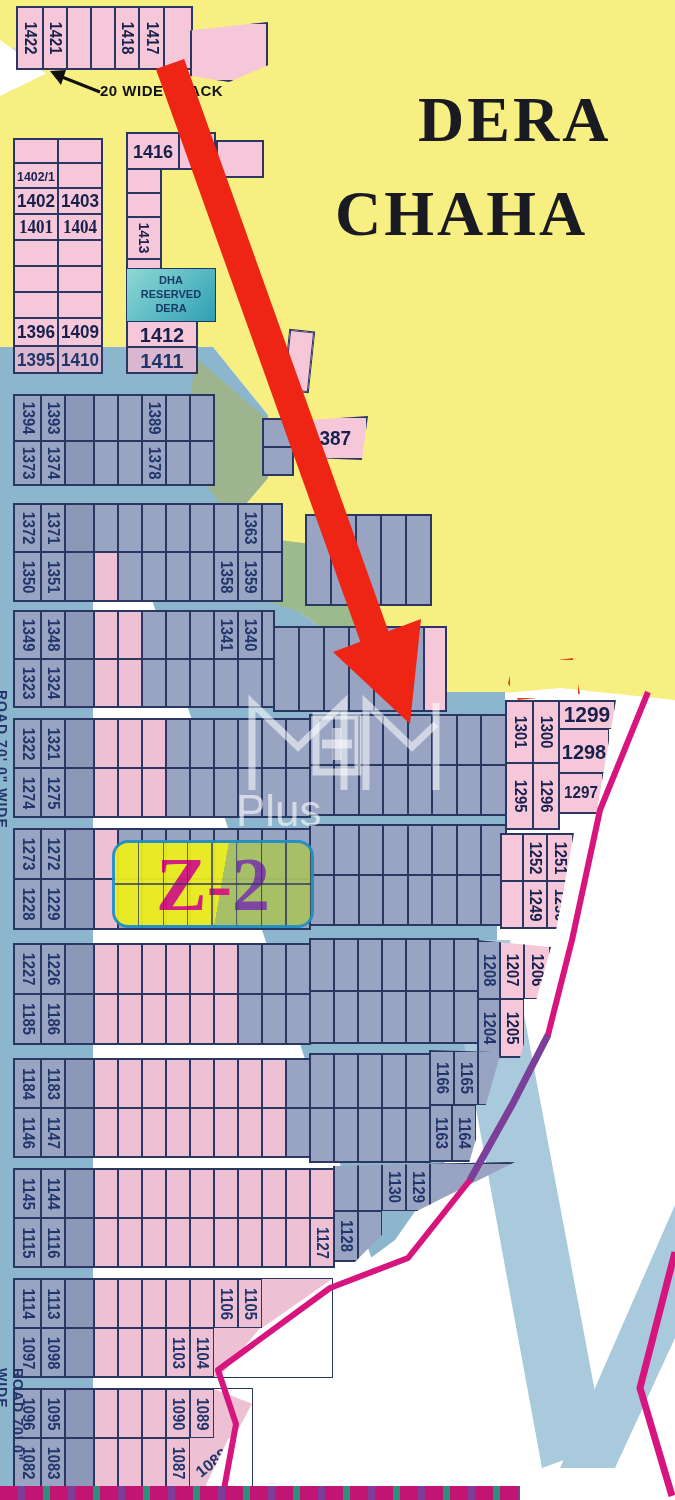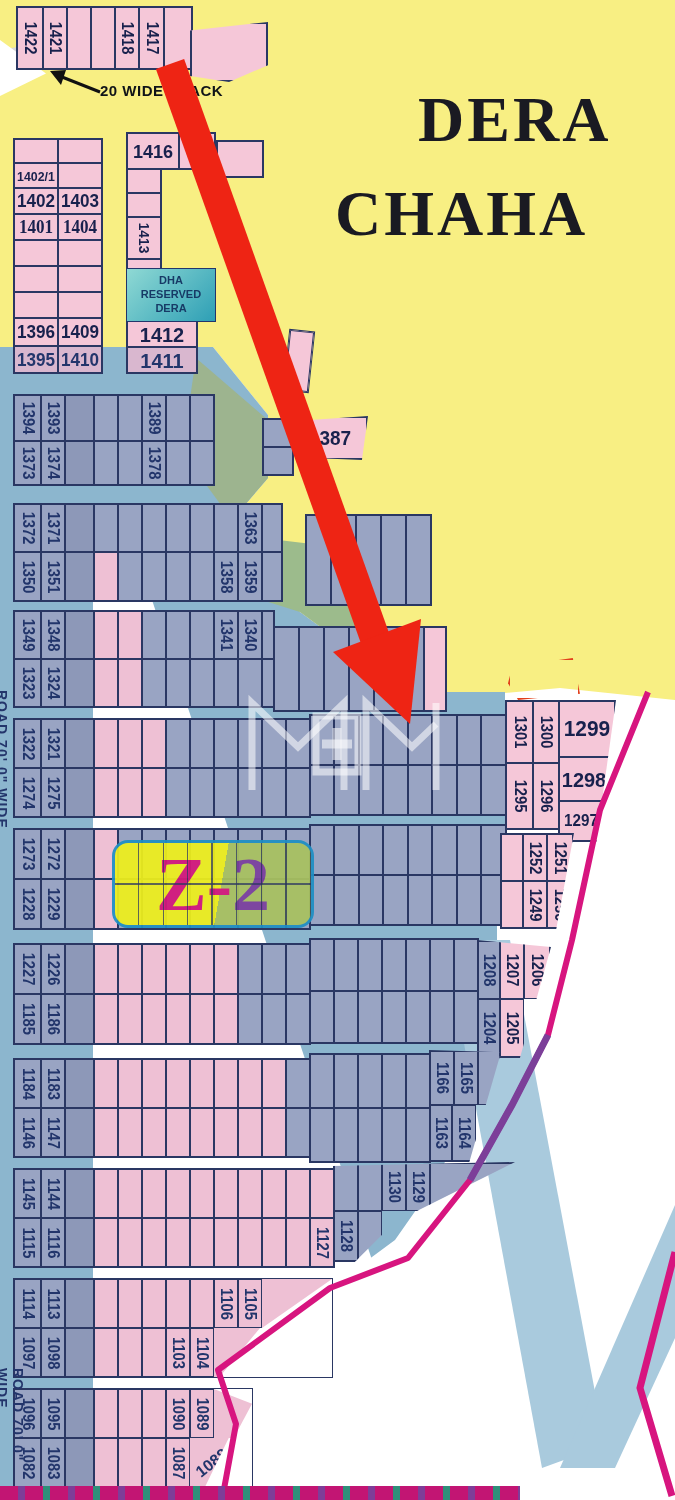--- a/index.html
+++ b/index.html
@@ -107,20 +107,21 @@
       <rect x="316" y="716" width="42" height="56"></rect>
       <path d="M366,790 L366,703 L412,747 L436,724"></path>
       <line x1="436" y1="703" x2="436" y2="790"></line>
     </g>
     <g stroke="rgba(255,255,255,0.55)" stroke-width="9">
       <line x1="337" y1="728" x2="337" y2="760"></line>
       <line x1="322" y1="744" x2="352" y2="744"></line>
     </g>
   </svg>
   <div class="wm-text">
+    <span class="l">Plus</span>
   </div>
 
   <div class="dashes"></div>
 <div class="block" style="left: 16px; top: 6px;">
       <div class="row" style="height: 62px;">
         <div class="cell c-P" style="width: 26px; background: rgb(245, 199, 216);">
           <span class="lbl">1422</span>
         </div>
         <div class="cell c-P" style="width: 24px; background: rgb(245, 199, 216);">
           <span class="lbl">1421</span>
@@ -466,21 +467,21 @@
       <div class="row" style="height: 66px;">
         <div class="cell c-P" style="width: 27px; background: rgb(245, 199, 216);">
           <span class="lbl">1295</span>
         </div>
         <div class="cell c-P" style="width: 26px; background: rgb(245, 199, 216);">
           <span class="lbl">1296</span>
         </div>
       </div>
     </div>
     <div class="block" style="left: 558px; top: 700px; clip-path: polygon(0px 0px, 100% 0px, 66% 100%, 0px 100%);">
-      <div class="row" style="height: 56px;">
+      <div class="row" style="height: 28px;">
         <div class="cell c-P" style="width: 56px; background: rgb(245, 199, 216);">
           <span class="lbl h" style="font-size: 22px;">1299</span>
         </div>
       </div>
       <div class="row" style="height: 44px;">
         <div class="cell c-P" style="width: 50px; background: rgb(245, 199, 216);">
           <span class="lbl h" style="font-size: 21px;">1298</span>
         </div>
       </div>
       <div class="row" style="height: 40px;">

